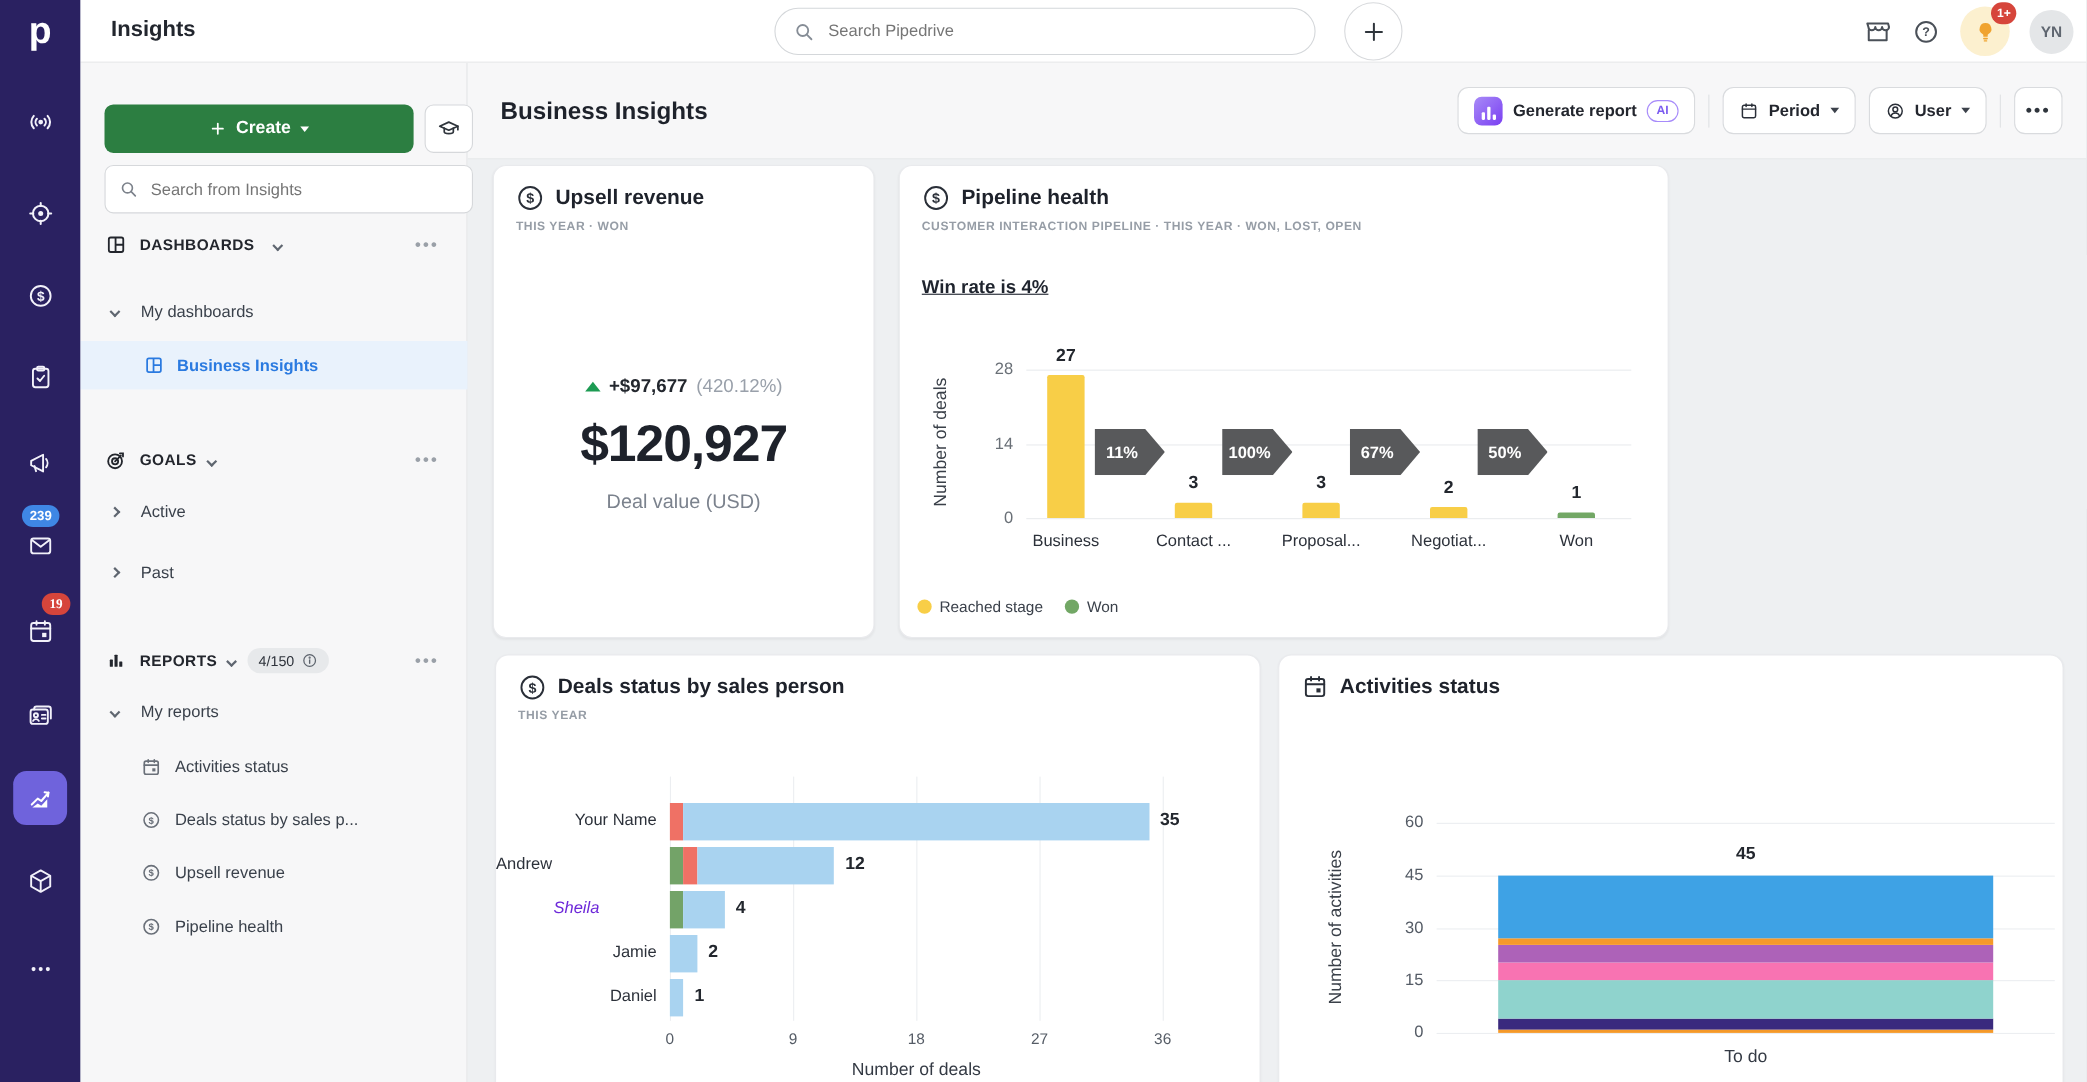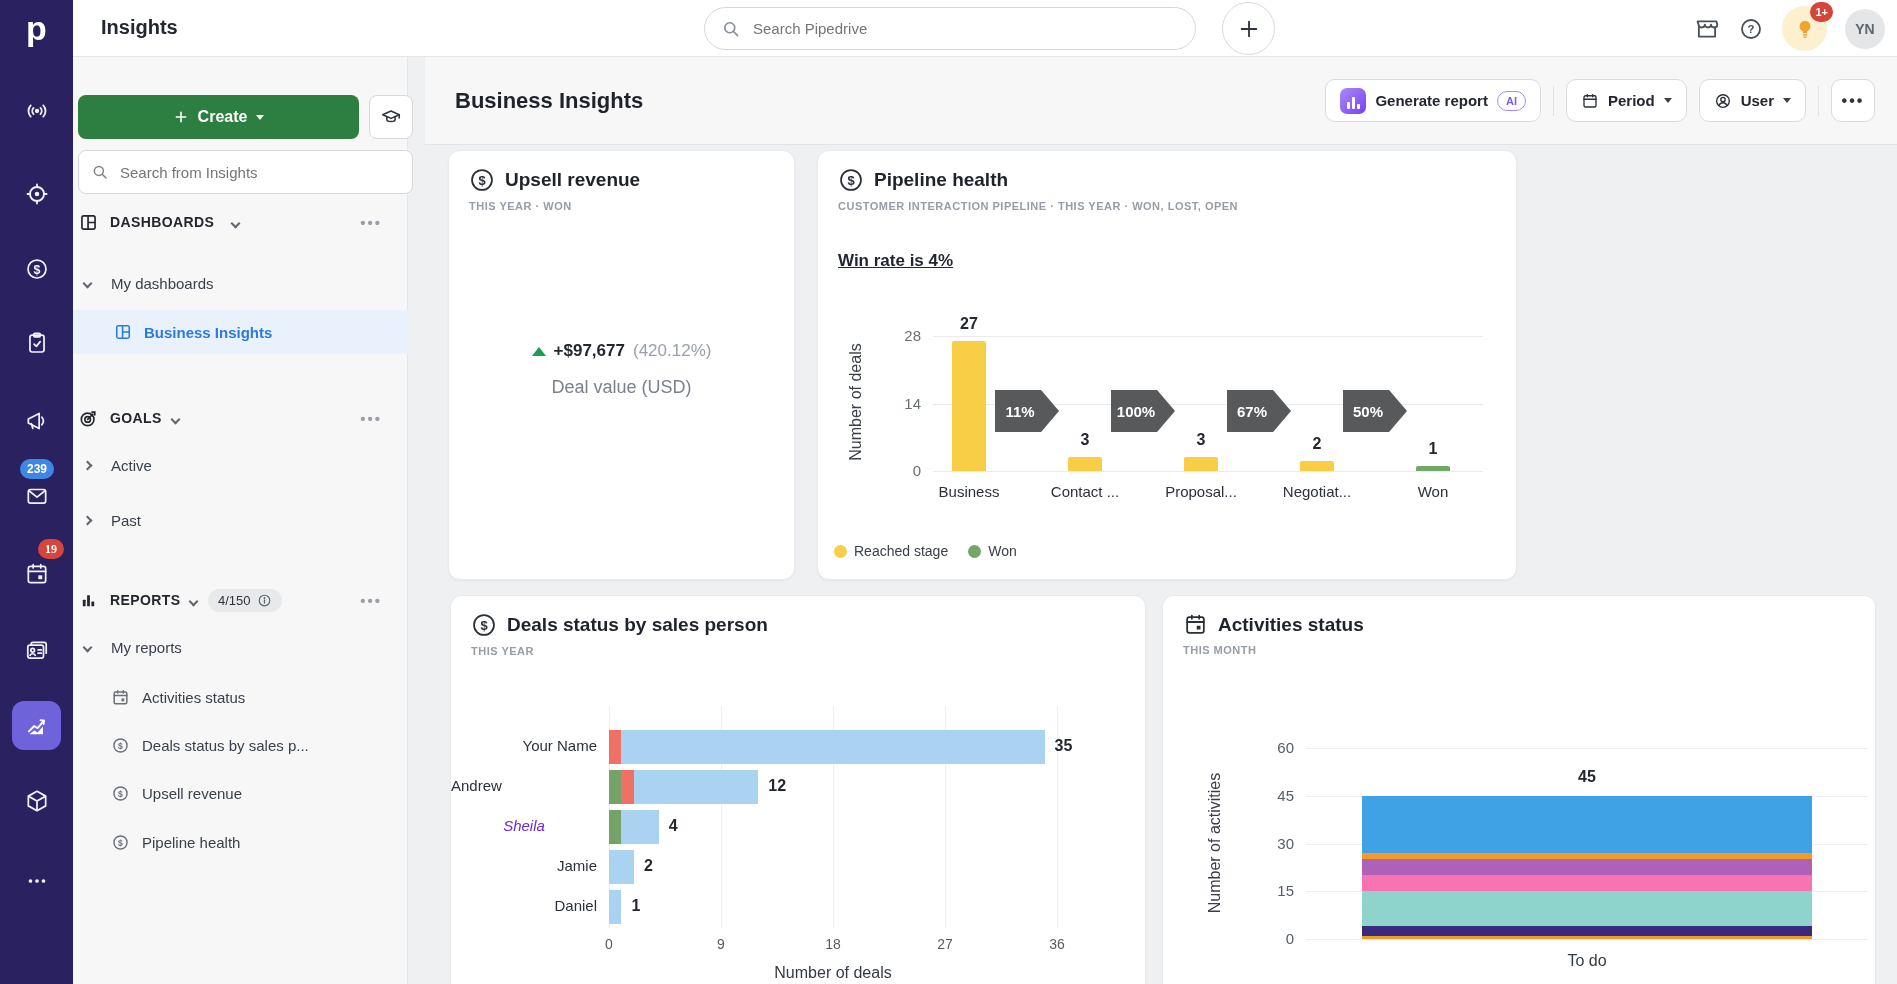--- a/index.html
+++ b/index.html
@@ -27,21 +27,21 @@
   .add-btn{position:absolute;left:1149px;top:2px;width:53px;height:53px;border-radius:50%;border:1px solid #d7d9dc;background:#fff;
            display:flex;align-items:center;justify-content:center;color:#2f353c;cursor:pointer;}
   .top-right{position:absolute;right:12px;top:0;height:57px;display:flex;align-items:center;gap:18px;}
   .icon-btn{color:#4a5058;cursor:pointer;display:flex;align-items:center;justify-content:center;}
   .bulb-wrap{position:relative;width:45px;height:45px;border-radius:50%;background:#fcf0cf;display:flex;align-items:center;justify-content:center;cursor:pointer;}
   .bulb-badge{position:absolute;top:-4px;right:-6px;background:#d6453b;color:#fff;font-size:11px;font-weight:700;border-radius:999px;padding:4px 5px;}
   .avatar{width:40px;height:40px;border-radius:50%;background:#e4e6e8;display:flex;align-items:center;justify-content:center;
           font-size:14px;font-weight:700;color:#5f6670;cursor:pointer;}
 
   
-  .sidebar{position:absolute;left:56px;top:57px;width:352px;height:927px;background:#f7f7f8;border-right:1px solid #e4e5e8;z-index:10;}
+  .sidebar{position:absolute;left:73px;top:57px;width:352px;height:927px;background:#f7f7f8;border-right:1px solid #e4e5e8;z-index:10;}
   .create-btn{position:absolute;left:22px;top:38px;width:281px;height:44px;background:#2c7e41;border-radius:8px;color:#fff;
               display:flex;align-items:center;justify-content:center;gap:9px;font-size:16px;font-weight:700;cursor:pointer;}
   .learn-btn{position:absolute;left:313px;top:38px;width:44px;height:44px;background:#fff;border:1px solid #d6d8db;border-radius:8px;
              display:flex;align-items:center;justify-content:center;color:#2f353c;cursor:pointer;}
   .side-search{position:absolute;left:22px;top:93px;width:335px;height:44px;background:#fff;border:1px solid #d6d8db;border-radius:8px;
                display:flex;align-items:center;gap:9px;padding:0 12px;color:#7c828b;}
   .side-search input{border:none;outline:none;font-size:15px;color:#6f7680;width:100%;background:transparent;font-family:"Liberation Sans",sans-serif;}
   .sec-hdr{position:absolute;left:0;width:352px;height:24px;display:flex;align-items:center;cursor:pointer;}
   .sec-hdr .sec-ic{position:absolute;left:22px;color:#23262d;display:flex;}
   .sec-hdr .sec-label{position:absolute;left:54px;font-size:14px;font-weight:700;letter-spacing:.4px;color:#23262d;}
@@ -409,20 +409,21 @@
           </span>
           <h3>Upsell revenue</h3>
         </div>
         <div class="card-filters">THIS YEAR · WON</div>
         <div class="upsell-center">
           <div class="delta-row">
             <span class="tri-up"></span>
             <span class="delta-val">+$97,677</span>
             <span class="delta-pct">(420.12%)</span>
           </div>
+          <div class="big-value">$120,927</div>
           <div class="value-label">Deal value (USD)</div>
         </div>
       </div>
 
       <div class="card" style="left:392px;top:5px;width:700px;height:430px">
         <div class="card-head">
           <span class="c-ic">
             <svg width="26" height="26" viewBox="0 0 24 24" fill="none" stroke="currentColor" stroke-width="1.6">
                 <circle cx="12" cy="12" r="9.2"></circle>
                 <text x="12" y="16.4" text-anchor="middle" font-size="12" font-weight="bold" fill="currentColor" stroke="none" font-family="Liberation Sans, sans-serif">$</text>
@@ -521,21 +522,20 @@
         <div class="card-head">
           <span class="c-ic">
             <svg width="25" height="25" viewBox="0 0 24 24" fill="none" stroke="currentColor" stroke-width="1.7" stroke-linecap="round">
                 <rect x="4" y="5" width="16" height="15" rx="2"></rect>
                 <path d="M4 9.6h16M8.5 3.4v3M15.5 3.4v3"></path>
                 <rect x="13.2" y="13.2" width="3.6" height="3.6" fill="currentColor" stroke="none"></rect>
               </svg>
           </span>
           <h3>Activities status</h3>
         </div>
-        <div class="card-filters">THIS MONTH</div>
         <div class="chart-stack">
             <div style="position: absolute; left: 143px; top: 203px; width: 562px; height: 1px; background: rgb(236, 238, 241);"></div>
             <div style="position: absolute; left: 85px; top: 194px; width: 46px; text-align: right; font-size: 15px; color: rgb(85, 92, 102);">0</div>
             <div style="position: absolute; left: 143px; top: 155.25px; width: 562px; height: 1px; background: rgb(236, 238, 241);"></div>
             <div style="position: absolute; left: 85px; top: 146.25px; width: 46px; text-align: right; font-size: 15px; color: rgb(85, 92, 102);">15</div>
             <div style="position: absolute; left: 143px; top: 107.5px; width: 562px; height: 1px; background: rgb(236, 238, 241);"></div>
             <div style="position: absolute; left: 85px; top: 98.5px; width: 46px; text-align: right; font-size: 15px; color: rgb(85, 92, 102);">30</div>
             <div style="position: absolute; left: 143px; top: 59.75px; width: 562px; height: 1px; background: rgb(236, 238, 241);"></div>
             <div style="position: absolute; left: 85px; top: 50.75px; width: 46px; text-align: right; font-size: 15px; color: rgb(85, 92, 102);">45</div>
             <div style="position: absolute; left: 143px; top: 12px; width: 562px; height: 1px; background: rgb(236, 238, 241);"></div>

